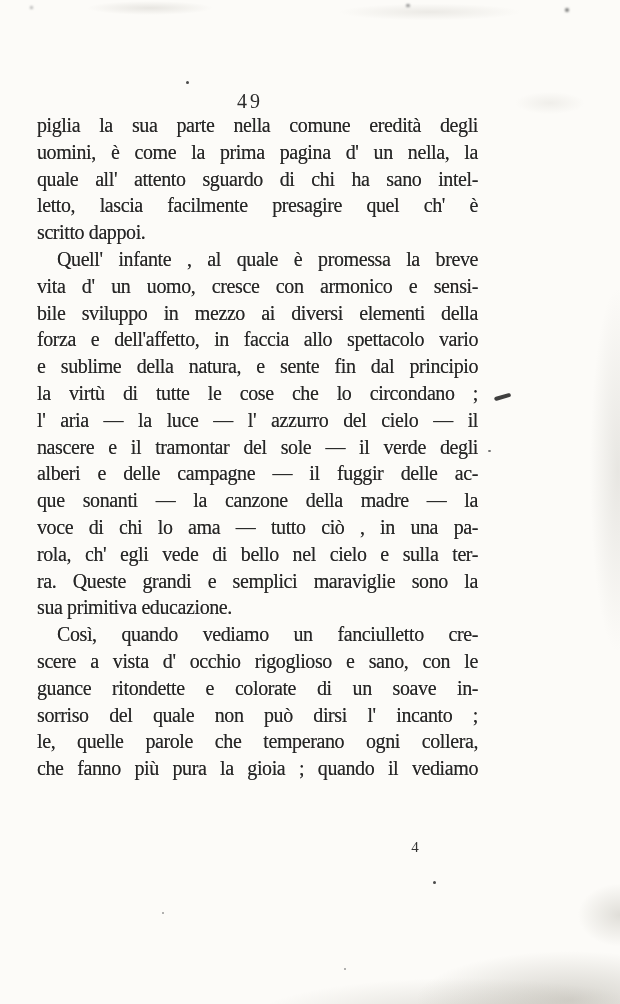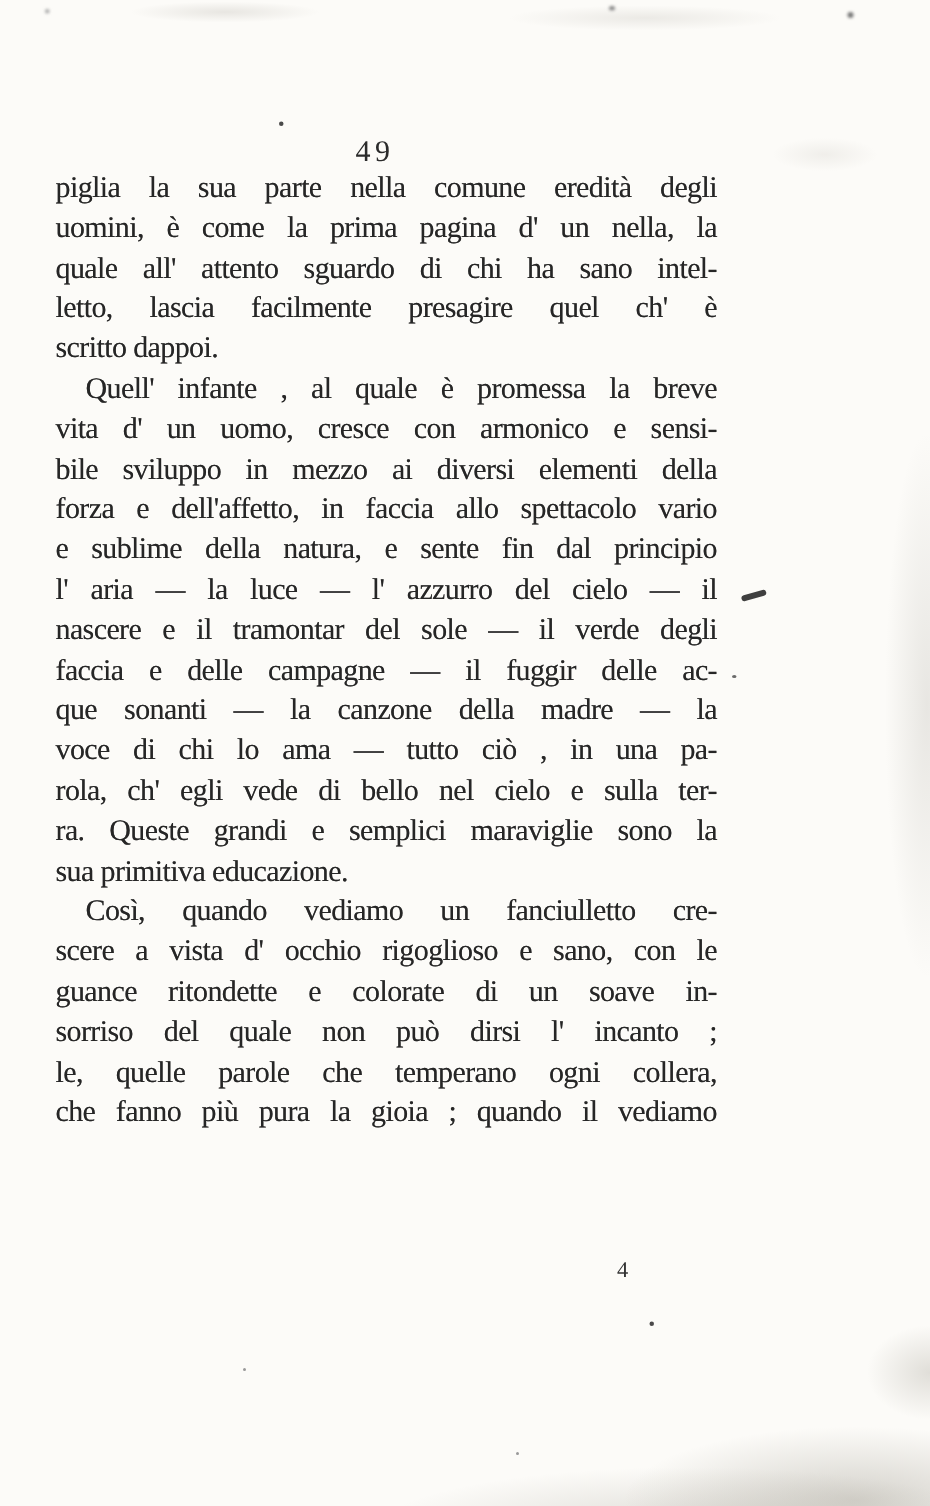--- a/index.html
+++ b/index.html
@@ -90,23 +90,24 @@
   <div class="line">piglia la sua parte nella comune eredità degli</div>
   <div class="line">uomini, è come la prima pagina d' un nella, la</div>
   <div class="line">quale all' attento sguardo di chi ha sano intel-</div>
   <div class="line">letto, lascia facilmente presagire quel ch' è</div>
   <div class="line para-end">scritto dappoi.</div>
   <div class="line indent">Quell' infante , al quale è promessa la breve</div>
   <div class="line">vita d' un uomo, cresce con armonico e sensi-</div>
   <div class="line">bile sviluppo in mezzo ai diversi elementi della</div>
   <div class="line">forza e dell'affetto, in faccia allo spettacolo vario</div>
   <div class="line">e sublime della natura, e sente fin dal principio</div>
+  <div class="line">la virtù di tutte le cose che lo circondano ;</div>
   <div class="line">l' aria — la luce — l' azzurro del cielo — il</div>
   <div class="line">nascere e il tramontar del sole — il verde degli</div>
-  <div class="line">faccia e delle campagne — il fuggir delle ac-</div>
+  <div class="line">alberi e delle campagne — il fuggir delle ac-</div>
   <div class="line">que sonanti — la canzone della madre — la</div>
   <div class="line">voce di chi lo ama — tutto ciò , in una pa-</div>
   <div class="line">rola, ch' egli vede di bello nel cielo e sulla ter-</div>
   <div class="line">ra. Queste grandi e semplici maraviglie sono la</div>
   <div class="line para-end">sua primitiva educazione.</div>
   <div class="line indent">Così, quando vediamo un fanciulletto cre-</div>
   <div class="line">scere a vista d' occhio rigoglioso e sano, con le</div>
   <div class="line">guance ritondette e colorate di un soave in-</div>
   <div class="line">sorriso del quale non può dirsi l' incanto ;</div>
   <div class="line">le, quelle parole che temperano ogni collera,</div>

